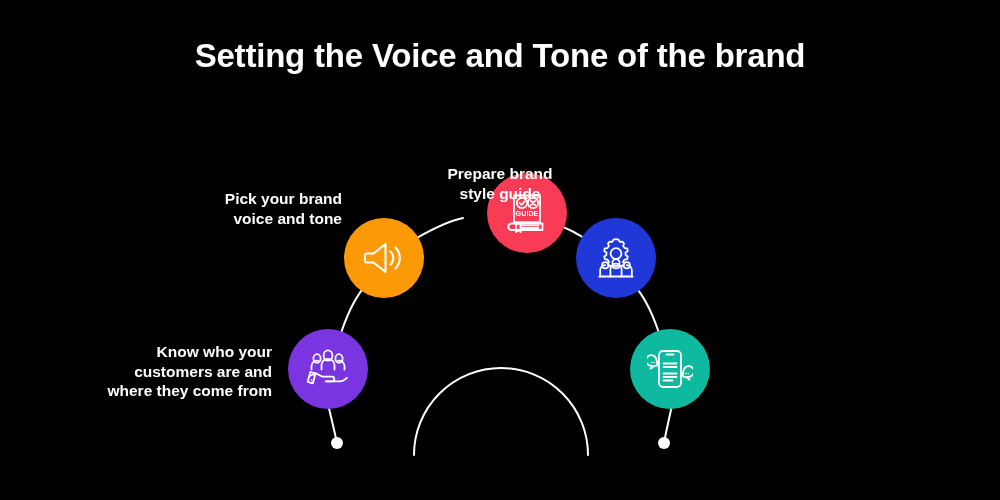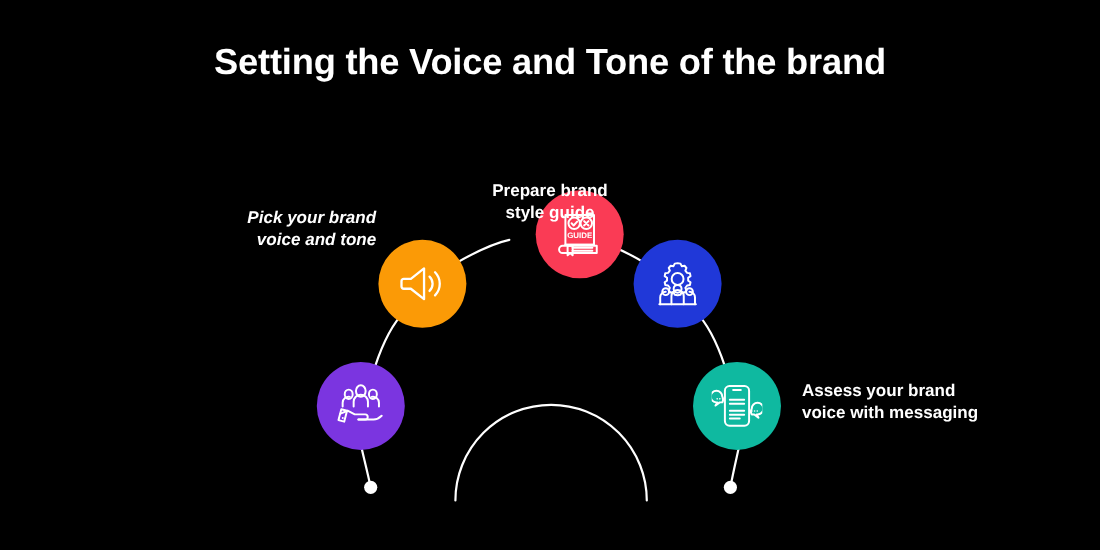--- a/index.html
+++ b/index.html
@@ -102,33 +102,36 @@
         <ellipse cx="35" cy="13.5" rx="3.6" ry="4.3"></ellipse>
         <path d="M40.5 24.5 v-3.4 a5.5 5.5 0 0 0 -6.6 -5.3"></path>
 
         <path d="M5.5 31 l6.5 -2.6 6.5 3.3 h9.5 a2.3 2.3 0 0 1 0 4.6 h-6.2"></path>
         <path d="M21.8 36.3 h13.8 c3.2 0 5.6 -1.6 7.4 -3.4"></path>
         <path d="M11.5 28.4 l-2.6 9.9 -5.2 -1.4 2.6 -9.9 z"></path>
         <circle cx="7.6" cy="35.1" r="0.9" fill="#ffffff" stroke="none"></circle>
       </svg>
     </span>
   </div>
+  <div class="node-label label-left" style="left:58px; top:342px; width:214px;">Know who your
+customers are and
+where they come from</div>
 
   <div class="node" style="left:344px; top:218px; background:#FB9A06;">
     <span>
       <svg width="46" height="46" viewBox="0 0 46 46" xmlns="http://www.w3.org/2000/svg" fill="none" stroke="#ffffff" stroke-width="2.1" stroke-linecap="round" stroke-linejoin="round">
 
         <path d="M6 18.5 h6.5 l12 -9.5 v28 l-12 -9.5 H6 a2 2 0 0 1 -2 -2 v-5 a2 2 0 0 1 2 -2 z"></path>
 
         <path d="M29.5 16.5 a9 9 0 0 1 0 13"></path>
         <path d="M34.5 12.5 a15 15 0 0 1 0 21"></path>
       </svg>
     </span>
   </div>
-  <div class="node-label label-left" style="left:130px; top:189px; width:212px;font-style:italic;">Pick your brand
+  <div class="node-label label-left" style="left:130px; top:189px; width:212px;">Pick your brand
 voice and tone</div>
 
   <div class="node" style="left:487px; top:173px; background:#FA3B55;">
     <span>
       <svg width="48" height="48" viewBox="0 0 48 48" xmlns="http://www.w3.org/2000/svg" fill="none" stroke="#ffffff" stroke-width="1.8" stroke-linecap="round" stroke-linejoin="round">
 
         <path d="M11 6.5 h26 v27 h-26 z"></path>
         <path d="M11 33.5 h26"></path>
 
         <circle cx="19" cy="14" r="5.2"></circle>
@@ -184,16 +187,14 @@
         <circle cx="7.4" cy="16.6" r="0.75" fill="#ffffff" stroke="none"></circle>
         <circle cx="9.8" cy="16.6" r="0.75" fill="#ffffff" stroke="none"></circle>
 
         <path d="M36.4 25.5 a5.3 5.3 0 1 1 5.3 5.3 h-0.8 l1.6 2.9 -3.8 -2.9 h-2.3 a5.3 5.3 0 0 1 0 -5.3 z" fill="#0FB9A0"></path>
         <circle cx="36.6" cy="27.6" r="0.75" fill="#ffffff" stroke="none"></circle>
         <circle cx="39.0" cy="27.6" r="0.75" fill="#ffffff" stroke="none"></circle>
         <circle cx="41.4" cy="27.6" r="0.75" fill="#ffffff" stroke="none"></circle>
       </svg>
     </span>
   </div>
-  <div class="node-label label-right" style="left:729px; top:346px; width:230px;">Assess your brand
-voice with messaging</div>
 
 </div>
 
 </body></html>

